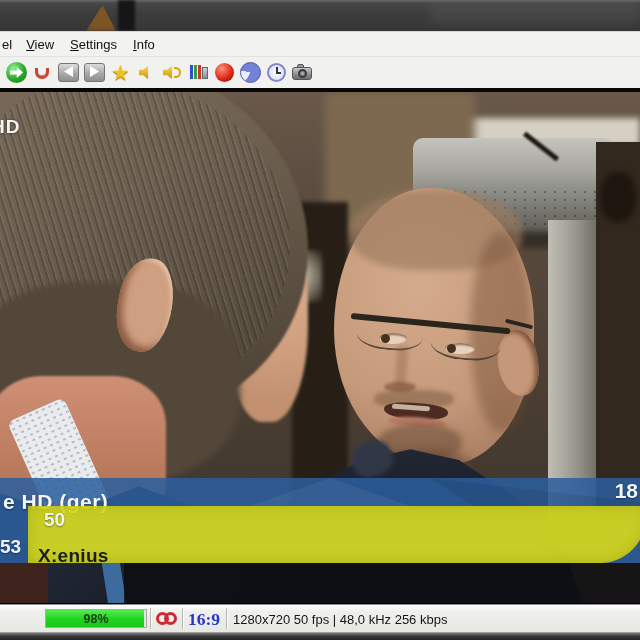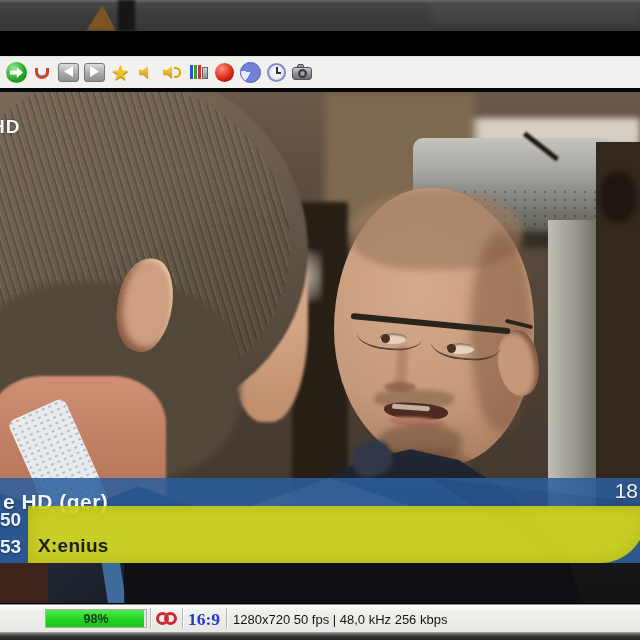--- a/index.html
+++ b/index.html
@@ -38,21 +38,21 @@
   
   .video{left:0;top:92px;width:640px;height:511px;background:#4e4136;overflow:hidden;cursor:pointer;}
   .video .sh{position:absolute;}
 
   
   .osd{position:absolute;left:0;top:386px;width:650px;height:85px;}
   .osd-blue{position:absolute;inset:0;background:rgba(43,94,158,.86);}
   .facet{position:absolute;}
   .osd-channel{position:absolute;left:3px;top:12px;font-size:21px;font-weight:600;color:#f3f6fb;
     text-shadow:0 1px 2px rgba(0,0,0,.45);letter-spacing:.5px;}
-  .osd-clock{position:absolute;right:12px;top:1px;font-size:21px;font-weight:400;color:#f3f6fb;
+  .osd-clock{position:absolute;right:12px;top:1px;font-size:21px;font-weight:700;color:#f3f6fb;
     text-shadow:0 1px 2px rgba(0,0,0,.45);}
   .osd-yellow{position:absolute;left:28px;top:28px;width:618px;height:57px;
     background:rgba(217,219,26,.9);border-radius:0 0 46px 0;
     box-shadow:inset 0 0 14px rgba(130,130,0,.35);}
   .osd-time{position:absolute;left:0;width:25px;text-align:left;font-size:19px;font-weight:600;color:#eef2f8;
     text-shadow:0 1px 2px rgba(0,0,0,.4);}
   .osd-title{position:absolute;left:10px;font-size:19px;font-weight:700;color:#1d1d1d;letter-spacing:.3px;}
 
   
   .statusbar{left:0;top:604px;width:640px;height:28px;
@@ -79,20 +79,26 @@
 <body>
 
 <div class="screen">
 
   <div class="abs topstrip">
     <div class="tri"></div>
     <div class="bar"></div>
     <div class="shine"></div>
   </div>
 
+  <div class="abs menubar">
+    <span class="menu-item first">el</span>
+    <span class="menu-item acc">View</span>
+    <span class="menu-item acc">Settings</span>
+    <span class="menu-item acc">Info</span>
+  </div>
 
   <div class="abs toolbar">
     <span class="tbi">
       <span class="circ" style="inset:0;background:radial-gradient(circle at 35% 30%,#90f190,#2aa52a 55%,#0d7c0d);"></span>
       <span class="abs" style="left:4px;top:5px;width:13px;height:11px;background:#fff;clip-path:polygon(0 32%,52% 32%,52% 0,100% 50%,52% 100%,52% 68%,0 68%);"></span>
     </span>
     <span class="tbi">
       <span class="abs" style="left:3px;top:6px;width:14px;height:11px;border:3px solid #ce4231;border-top:none;border-radius:0 0 12px 12px;box-shadow:inset 0 -1px 0 rgba(60,90,180,.6);"></span>
     </span>
     <span class="tbi">
@@ -191,23 +197,23 @@
 
     <div class="hdlogo">HD</div>
 
     <div class="osd">
       <div class="osd-blue"></div>
       <div class="facet" style="left:250px;top:0;width:160px;height:28px;background:rgba(255,255,255,.06);clip-path:polygon(0 100%,50% 0,100% 100%);"></div>
       <div class="facet" style="left:430px;top:0;width:220px;height:85px;background:rgba(0,0,0,.08);clip-path:polygon(0 0,100% 30%,60% 100%);"></div>
       <div class="osd-channel">e HD (ger)</div>
       <div class="osd-clock">18</div>
       <div class="osd-yellow">
-        <div class="osd-title" style="top:29px;text-align:right;">X:enius</div>
+        <div class="osd-title" style="top:39px;text-align:right;">X:enius</div>
       </div>
-      <div class="osd-time" style="top:31px;">50</div>
+      <div class="osd-time" style="top:31px;margin-left:44px;">50</div>
       <div class="osd-time" style="top:58px;">53</div>
     </div>
   </div>
 
   <div class="abs statusbar">
     <div class="sigfield">
       <div class="sigfill"></div>
       <div class="sigtext">98%</div>
     </div>
     <div class="sep" style="left:150px;"></div>

